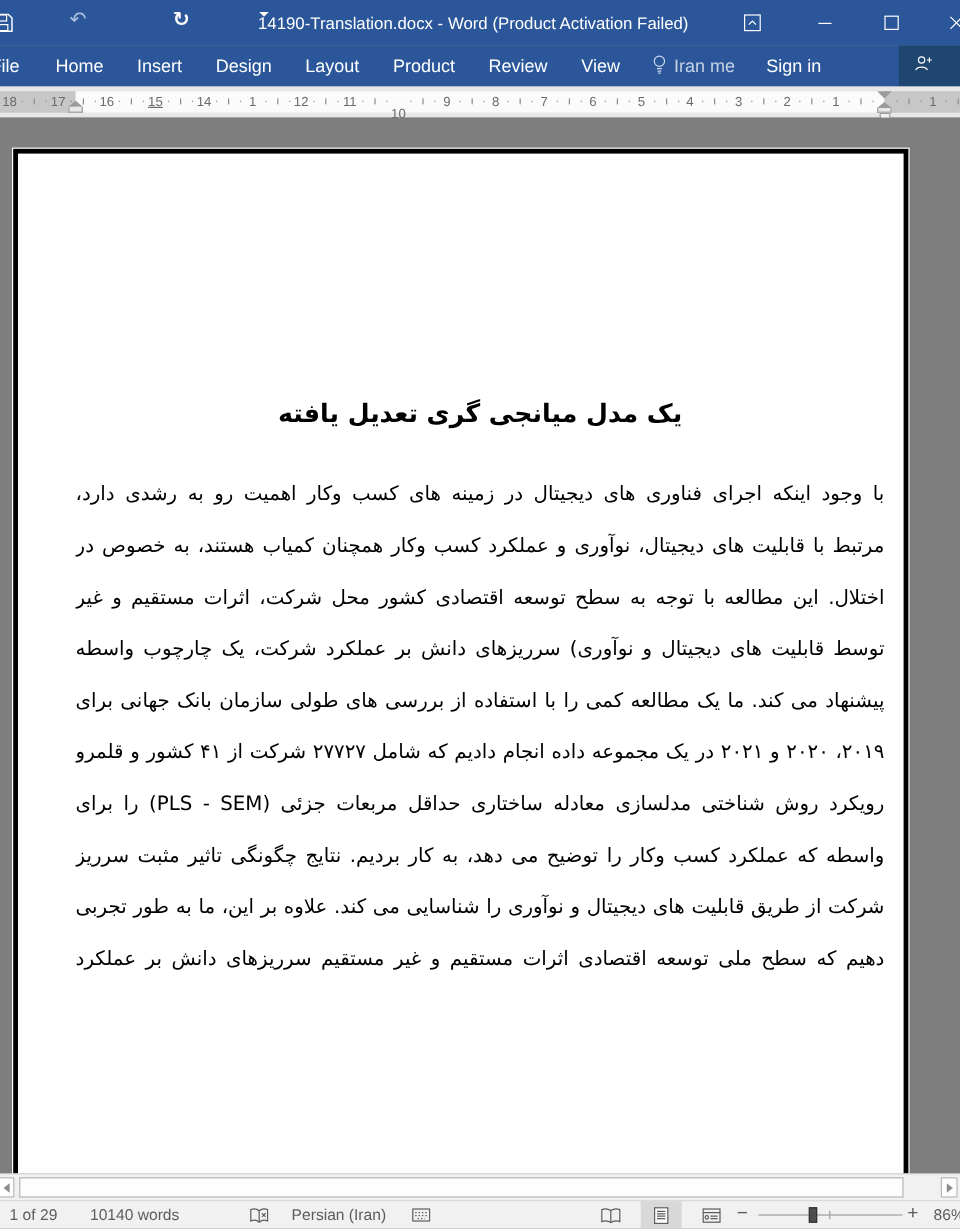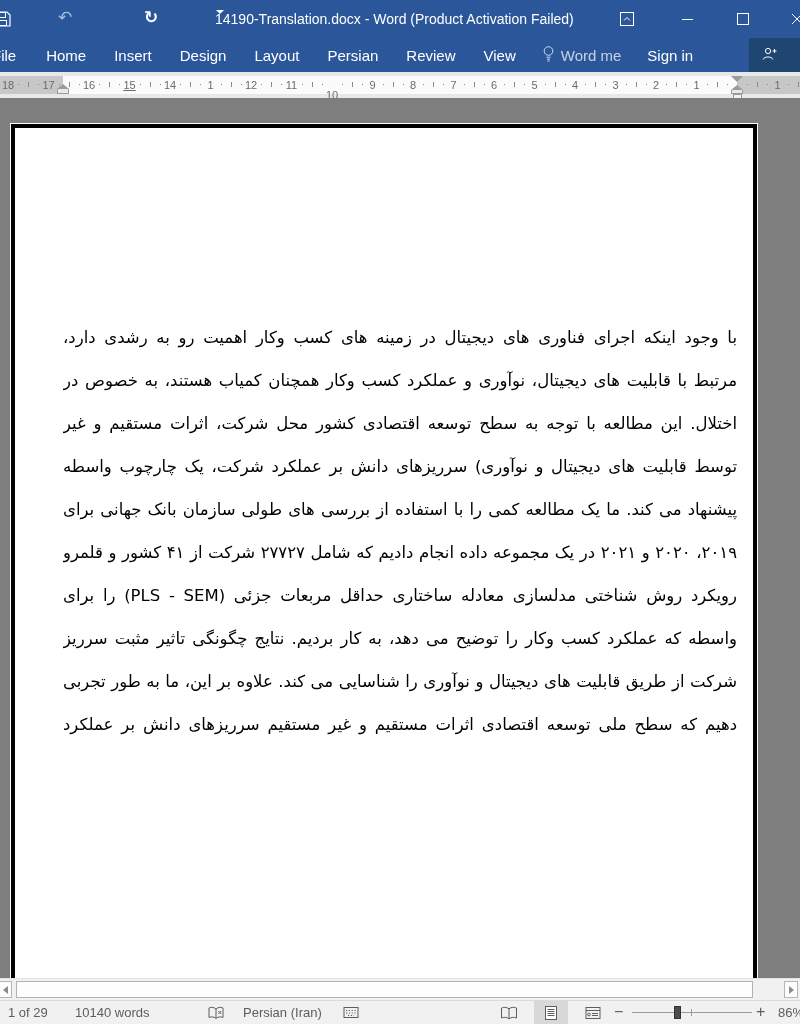--- a/index.html
+++ b/index.html
@@ -123,32 +123,32 @@
     </span>
   </div>
 
   <div class="tabs-row">
     <div id="tabs">
         <div class="tab tab-file">File</div>
         <div class="tab">Home</div>
         <div class="tab">Insert</div>
         <div class="tab">Design</div>
         <div class="tab">Layout</div>
-        <div class="tab">Persian</div>
+        <div class="tab">Product</div>
         <div class="tab">Review</div>
         <div class="tab">View</div>
       </div>
     <div class="tellme">
       <span>
         <svg width="13" height="17" viewBox="0 0 13 17">
             <circle cx="6.5" cy="6" r="4.3" fill="none" stroke="#cdd9ec"></circle>
             <path d="M4.5 12.2h4M5 14.2h3M5.5 16h2" stroke="#cdd9ec"></path>
           </svg>
       </span>
-      <span>Word me</span>
+      <span>Iran me</span>
     </div>
     <div class="signin">Sign in</div>
     <div class="share">
       <span>
         <svg width="17" height="16" viewBox="0 0 17 16">
             <circle cx="7" cy="5" r="2.6" fill="none" stroke="#fff"></circle>
             <path d="M2.2 13.5c.6-3.4 9-3.4 9.6 0" fill="none" stroke="#fff"></path>
             <path d="M13.5 3v4M11.5 5h4" stroke="#fff"></path>
           </svg>
       </span>
@@ -248,20 +248,21 @@
         <span class="ruler-tickbar" style="left: 797.75px;"></span>
       </div>
     <div class="m-indent-box" style="top:22px;"></div>
   </div>
 
   <div class="workspace">
     <div class="page">
       <div class="page-border"></div>
       <div class="page-content">
         <div class="doc-title">
+          <div>یک مدل میانجی گری تعدیل یافته</div>
         </div>
         <div id="body-lines">
             <div class="body-line">با وجود اینکه اجرای فناوری های دیجیتال در زمینه های کسب وکار اهمیت رو به رشدی دارد، تحقیقات تجربی</div>
             <div class="body-line">مرتبط با قابلیت های دیجیتال، نوآوری و عملکرد کسب وکار همچنان کمیاب هستند، به خصوص در این دوران از</div>
             <div class="body-line">اختلال. این مطالعه با توجه به سطح توسعه اقتصادی کشور محل شرکت، اثرات مستقیم و غیر مستقیم (واسطه</div>
             <div class="body-line">توسط قابلیت های دیجیتال و نوآوری) سرریزهای دانش بر عملکرد شرکت، یک چارچوب واسطه برای توصیف</div>
             <div class="body-line">پیشنهاد می کند. ما یک مطالعه کمی را با استفاده از بررسی های طولی سازمان بانک جهانی برای سال های</div>
             <div class="body-line">۲۰۱۹، ۲۰۲۰ و ۲۰۲۱ در یک مجموعه داده انجام دادیم که شامل ۲۷۷۲۷ شرکت از ۴۱ کشور و قلمرو بود. ما</div>
             <div class="body-line">رویکرد روش شناختی مدلسازی معادله ساختاری حداقل مربعات جزئی (PLS - SEM) را برای آزمایش مدل</div>
             <div class="body-line">واسطه که عملکرد کسب وکار را توضیح می دهد، به کار بردیم. نتایج چگونگی تاثیر مثبت سرریز دانش بر عملکرد</div>

